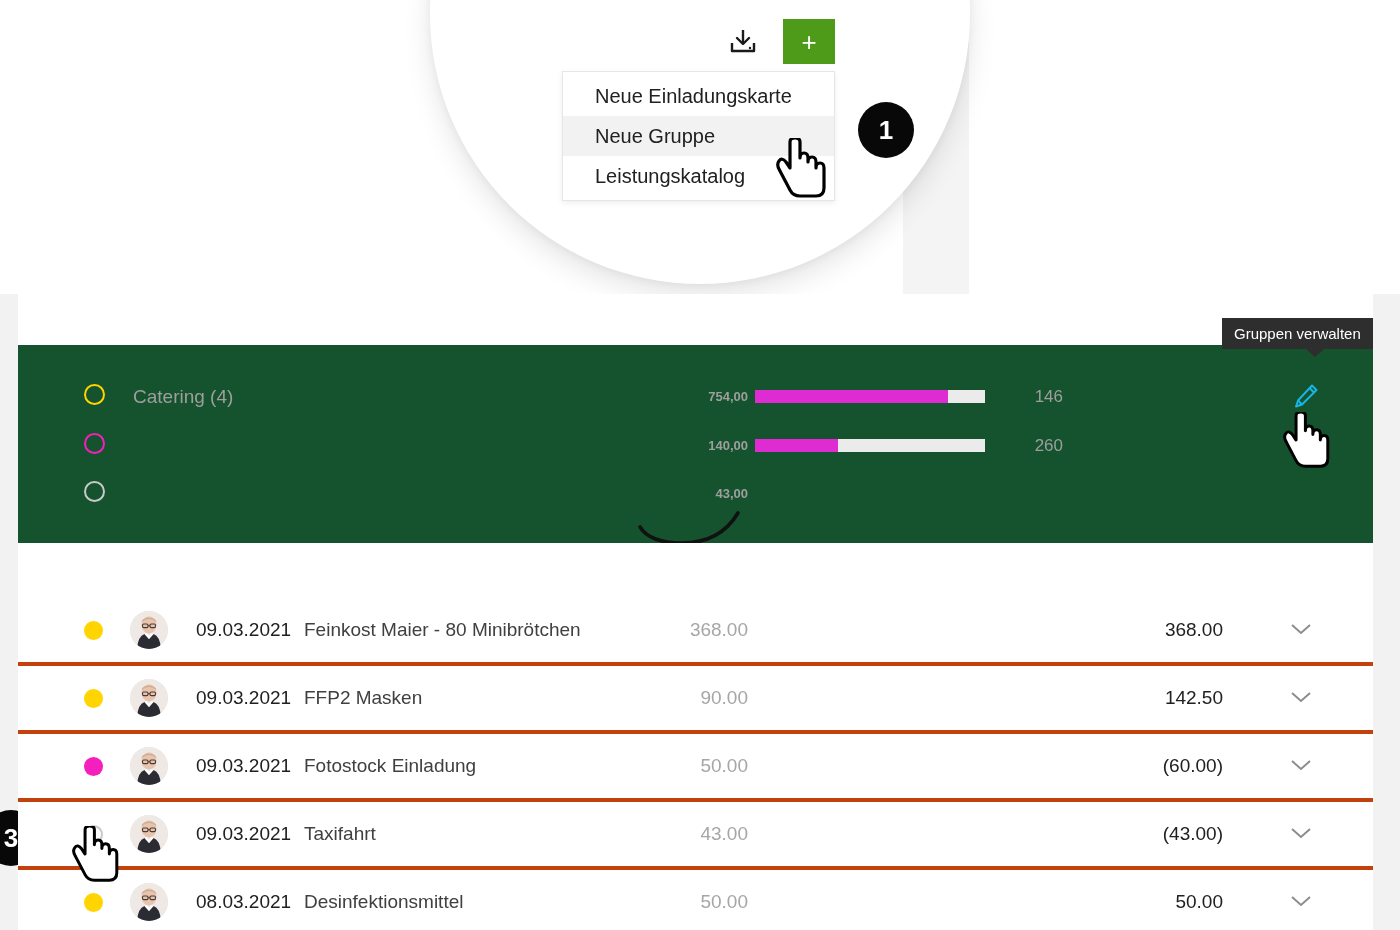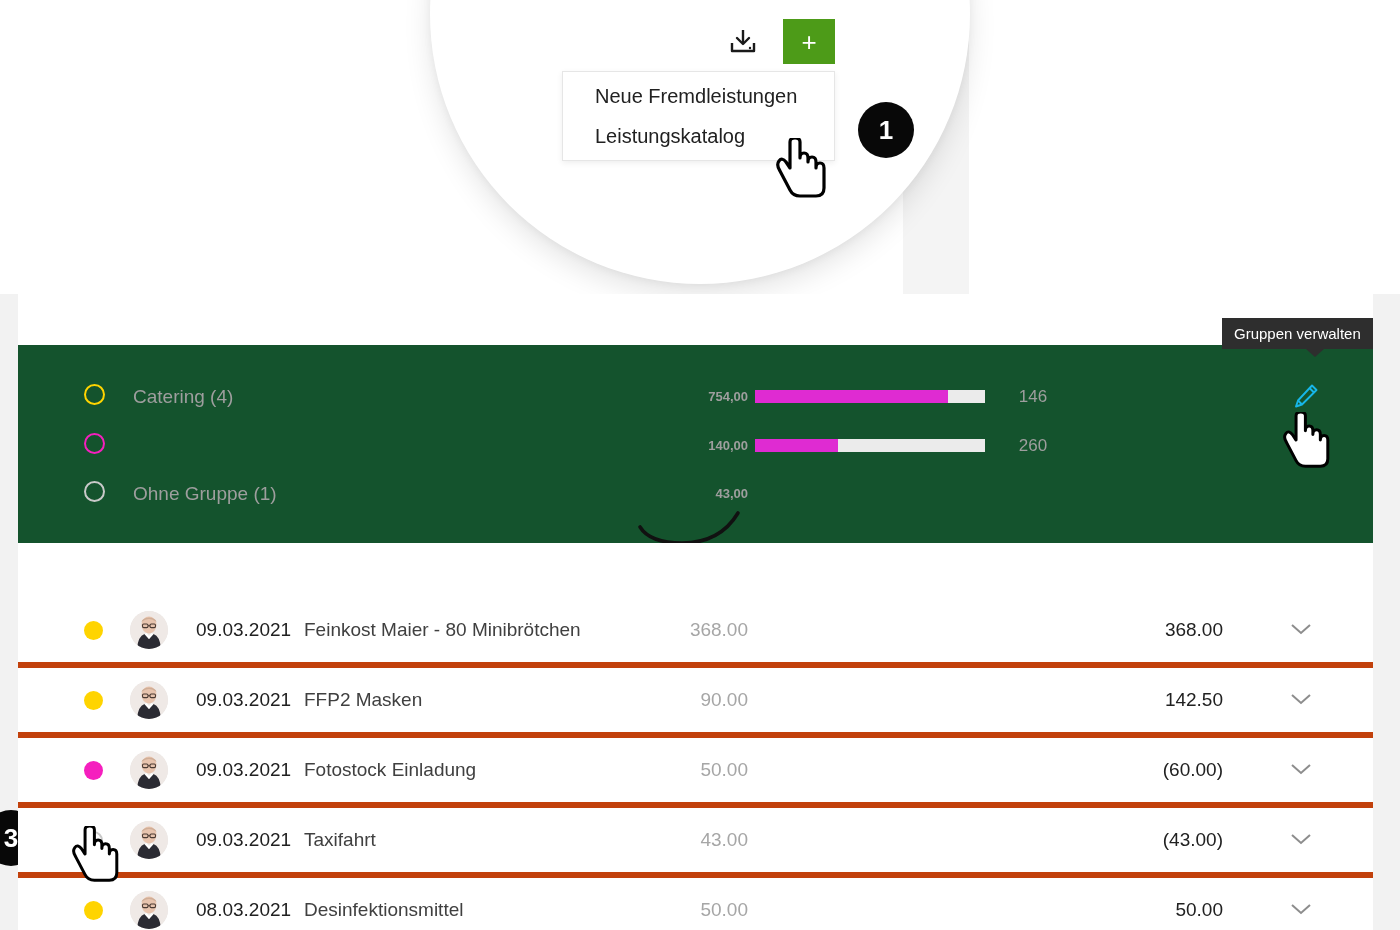--- a/index.html
+++ b/index.html
@@ -172,21 +172,21 @@
   }
   .bar-fill {
     height: 13px;
     background: #df2bd2;
   }
   .group-count {
     position: absolute;
     left: 985px; top: 0;
     width: 60px; height: 48px;
     line-height: 48px;
-    text-align: center;
+    text-align: right;
     font-size: 17px;
     color: #9e9e9e;
   }
 
   
   .tooltip {
     position: absolute;
     left: 1222px; top: 318px;
     background: #2e2e2e;
     color: #ffffff;
@@ -220,21 +220,21 @@
   
   .table {
     position: absolute;
     left: 18px; top: 543px;
     width: 1355px;
     background: #ffffff;
   }
   .trow {
     position: relative;
     height: 64px;
-    border-bottom: 6px solid #c2410c;
+    border-bottom: 4px solid #c2410c;
   }
   .trow:first-child { margin-top: 55px; }
   .dot {
     position: absolute;
     left: 66px; top: 23px;
     width: 19px; height: 19px;
     border-radius: 50%;
   }
   .dot.empty {
     background: transparent;
@@ -309,21 +309,22 @@
       <path d="M16 4 L16 17" stroke="#1a1a1a" stroke-width="2.4" fill="none"></path>
       <path d="M10 12 L16 18 L22 12" stroke="#1a1a1a" stroke-width="2.4" fill="none" stroke-linejoin="round" stroke-linecap="round"></path>
       <path d="M5 17 L5 25 L27 25 L27 17" stroke="#1a1a1a" stroke-width="2.4" fill="none" stroke-linejoin="round"></path>
       <circle cx="23" cy="22" r="1.2" fill="#1a1a1a"></circle>
     </svg>
   </span>
 
   <div class="plus-button">+</div>
 
   <div class="menu">
-    <div class="menu-item">Neue Fremdleistungen</div>
+    <div class="menu-item">Neue Einladungskarte</div>
+    <div class="menu-item hover">Neue Gruppe</div>
     <div class="menu-item">Leistungskatalog</div>
   </div>
 
   <span class="cursor cursor-menu">
     <svg width="60" height="62" viewBox="0 0 60 62">
       <path d="M14 4 L14 30 L10 24 Q6 19 3 23 Q0 27 4 33 L14 52 Q17 58 24 58 L40 58 Q48 58 48 50 L48 30 Q48 25 44 25 Q40 25 40 30 L40 24 Q40 19 36 19 Q32 19 32 24 L32 20 Q32 15 28 15 Q24 15 24 20 L24 4 Q24 0 19 0 Q14 0 14 4 Z" fill="#ffffff" stroke="#000000" stroke-width="3.2" stroke-linejoin="round"></path>
     </svg>
   </span>
 
   <div class="badge badge-1">1</div>
@@ -346,21 +347,20 @@
       <span class="ring" style="border-color:#f51fbe;"></span>
       <span class="group-amount">140,00</span>
       <span class="bar-track">
         <span class="bar-fill" style="width:36%;background:#df2bd2;display:block;"></span>
       </span>
       <span class="group-count">260</span>
     </div>
 
     <div class="group-row" style="top:125px;">
       <span class="ring" style="border-color:#c9c9c9;"></span>
-      <span class="group-label">Ohne Gruppe (1)</span>
       <span class="group-amount">43,00</span>
     </div>
   </div>
 
   <div class="tooltip">Gruppen verwalten</div>
   <span class="pencil-icon">
     <svg width="26" height="26" viewBox="0 0 26 26">
       <path d="M19 2.5 L23.5 7 L9 21.5 L3 23.5 L5 17.5 Z" fill="none" stroke="#17b6e8" stroke-width="1.9" stroke-linejoin="round"></path>
       <path d="M16.5 5 L21 9.5" stroke="#17b6e8" stroke-width="1.9"></path>
       <path d="M5 17.5 L9 21.5" stroke="#17b6e8" stroke-width="1.9"></path>

